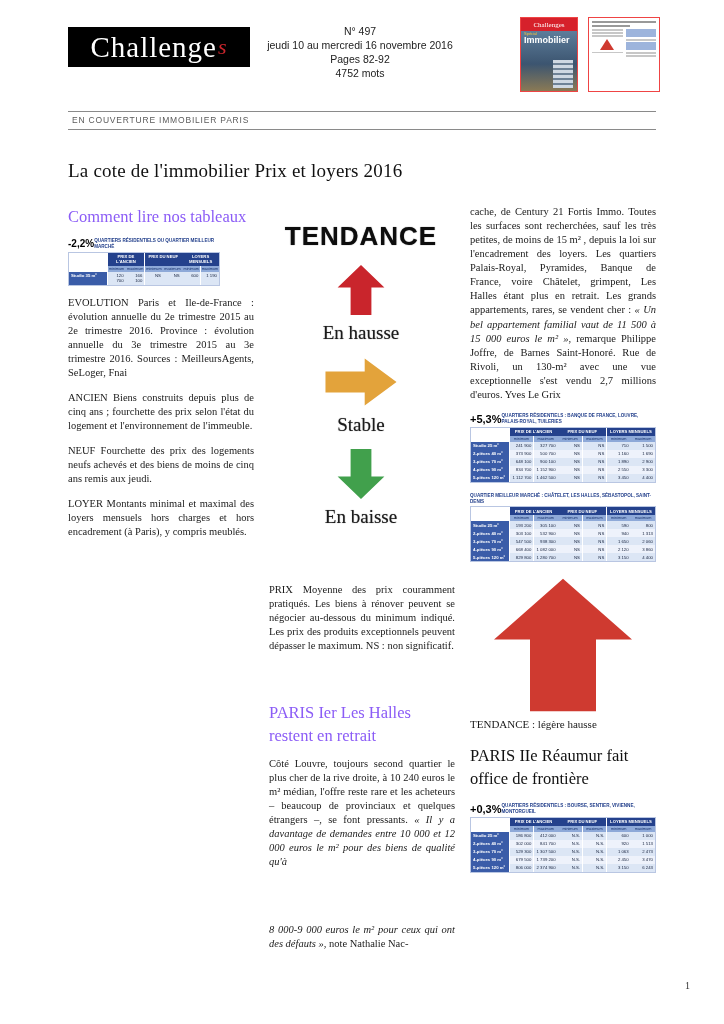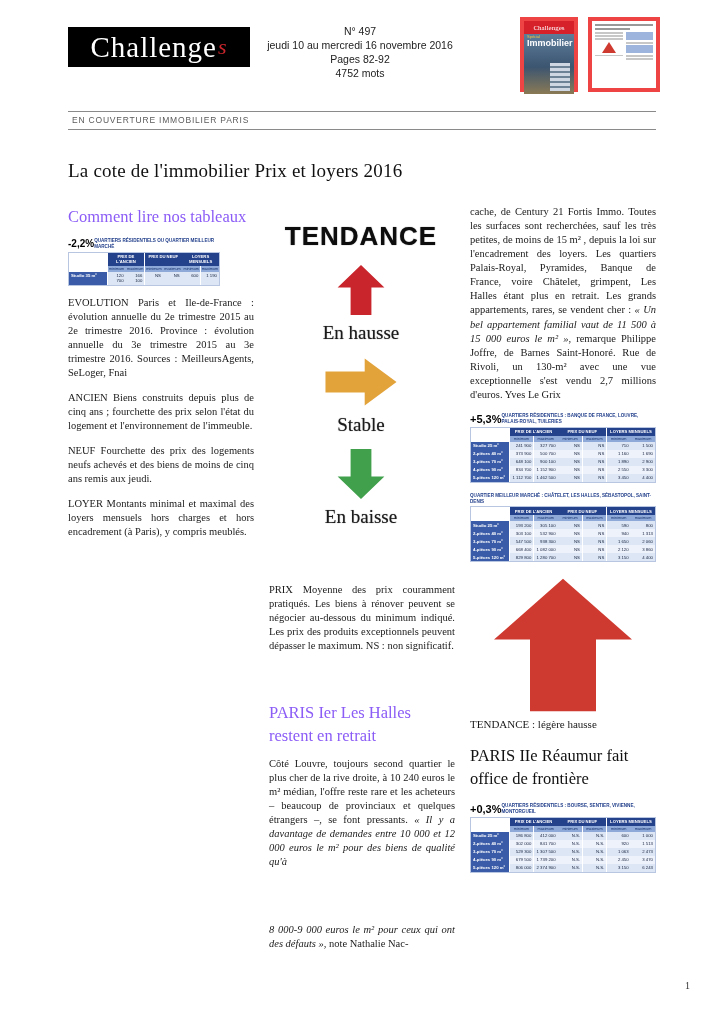--- a/index.html
+++ b/index.html
@@ -12,21 +12,21 @@
   .logo{
     position:absolute;left:68px;top:27px;width:182px;height:40px;background:#000;
     color:#fff;display:flex;align-items:center;justify-content:center;
     font-family:"Liberation Serif", serif;font-size:29px;letter-spacing:1px;
   }
   .logo .logo-s{color:#c9252c;font-style:italic;font-size:22px;vertical-align:super;margin-left:1px;}
   .issue-block{
     position:absolute;left:255px;top:24px;width:210px;text-align:center;
     font-family:"Liberation Sans", sans-serif;font-size:10.5px;line-height:14px;color:#222;
   }
-  .thumb{position:absolute;top:17px;border:4px solid #ef4444;background:#fff;box-sizing:border-box;}
+  .thumb{position:absolute;top:17px;border:1px solid #ef4444;background:#fff;box-sizing:border-box;}
   .thumb-cover{left:520px;width:58px;height:75px;}
   .cover-band{height:13px;background:#d6212b;color:#fff;font-family:"Liberation Serif",serif;
     font-size:7px;display:flex;align-items:center;justify-content:center;}
   .cover-body{height:60px;background:linear-gradient(180deg,#5d7d9b 0%,#3c5570 55%,#8a7a55 100%);position:relative;}
   .cover-title{position:absolute;left:3px;top:4px;color:#fff;font-family:"Liberation Sans",sans-serif;
     font-weight:bold;font-size:9px;}
   .cover-strip{position:absolute;left:3px;top:0px;color:#f4c23d;font-family:"Liberation Sans",sans-serif;font-size:4px;}
   .cover-building{position:absolute;right:4px;bottom:3px;width:20px;height:28px;
     background:repeating-linear-gradient(180deg,#cfd8e2 0 3px,#6e8296 3px 5px);}
   .thumb-preview{left:588px;width:72px;height:75px;padding:3px;}

